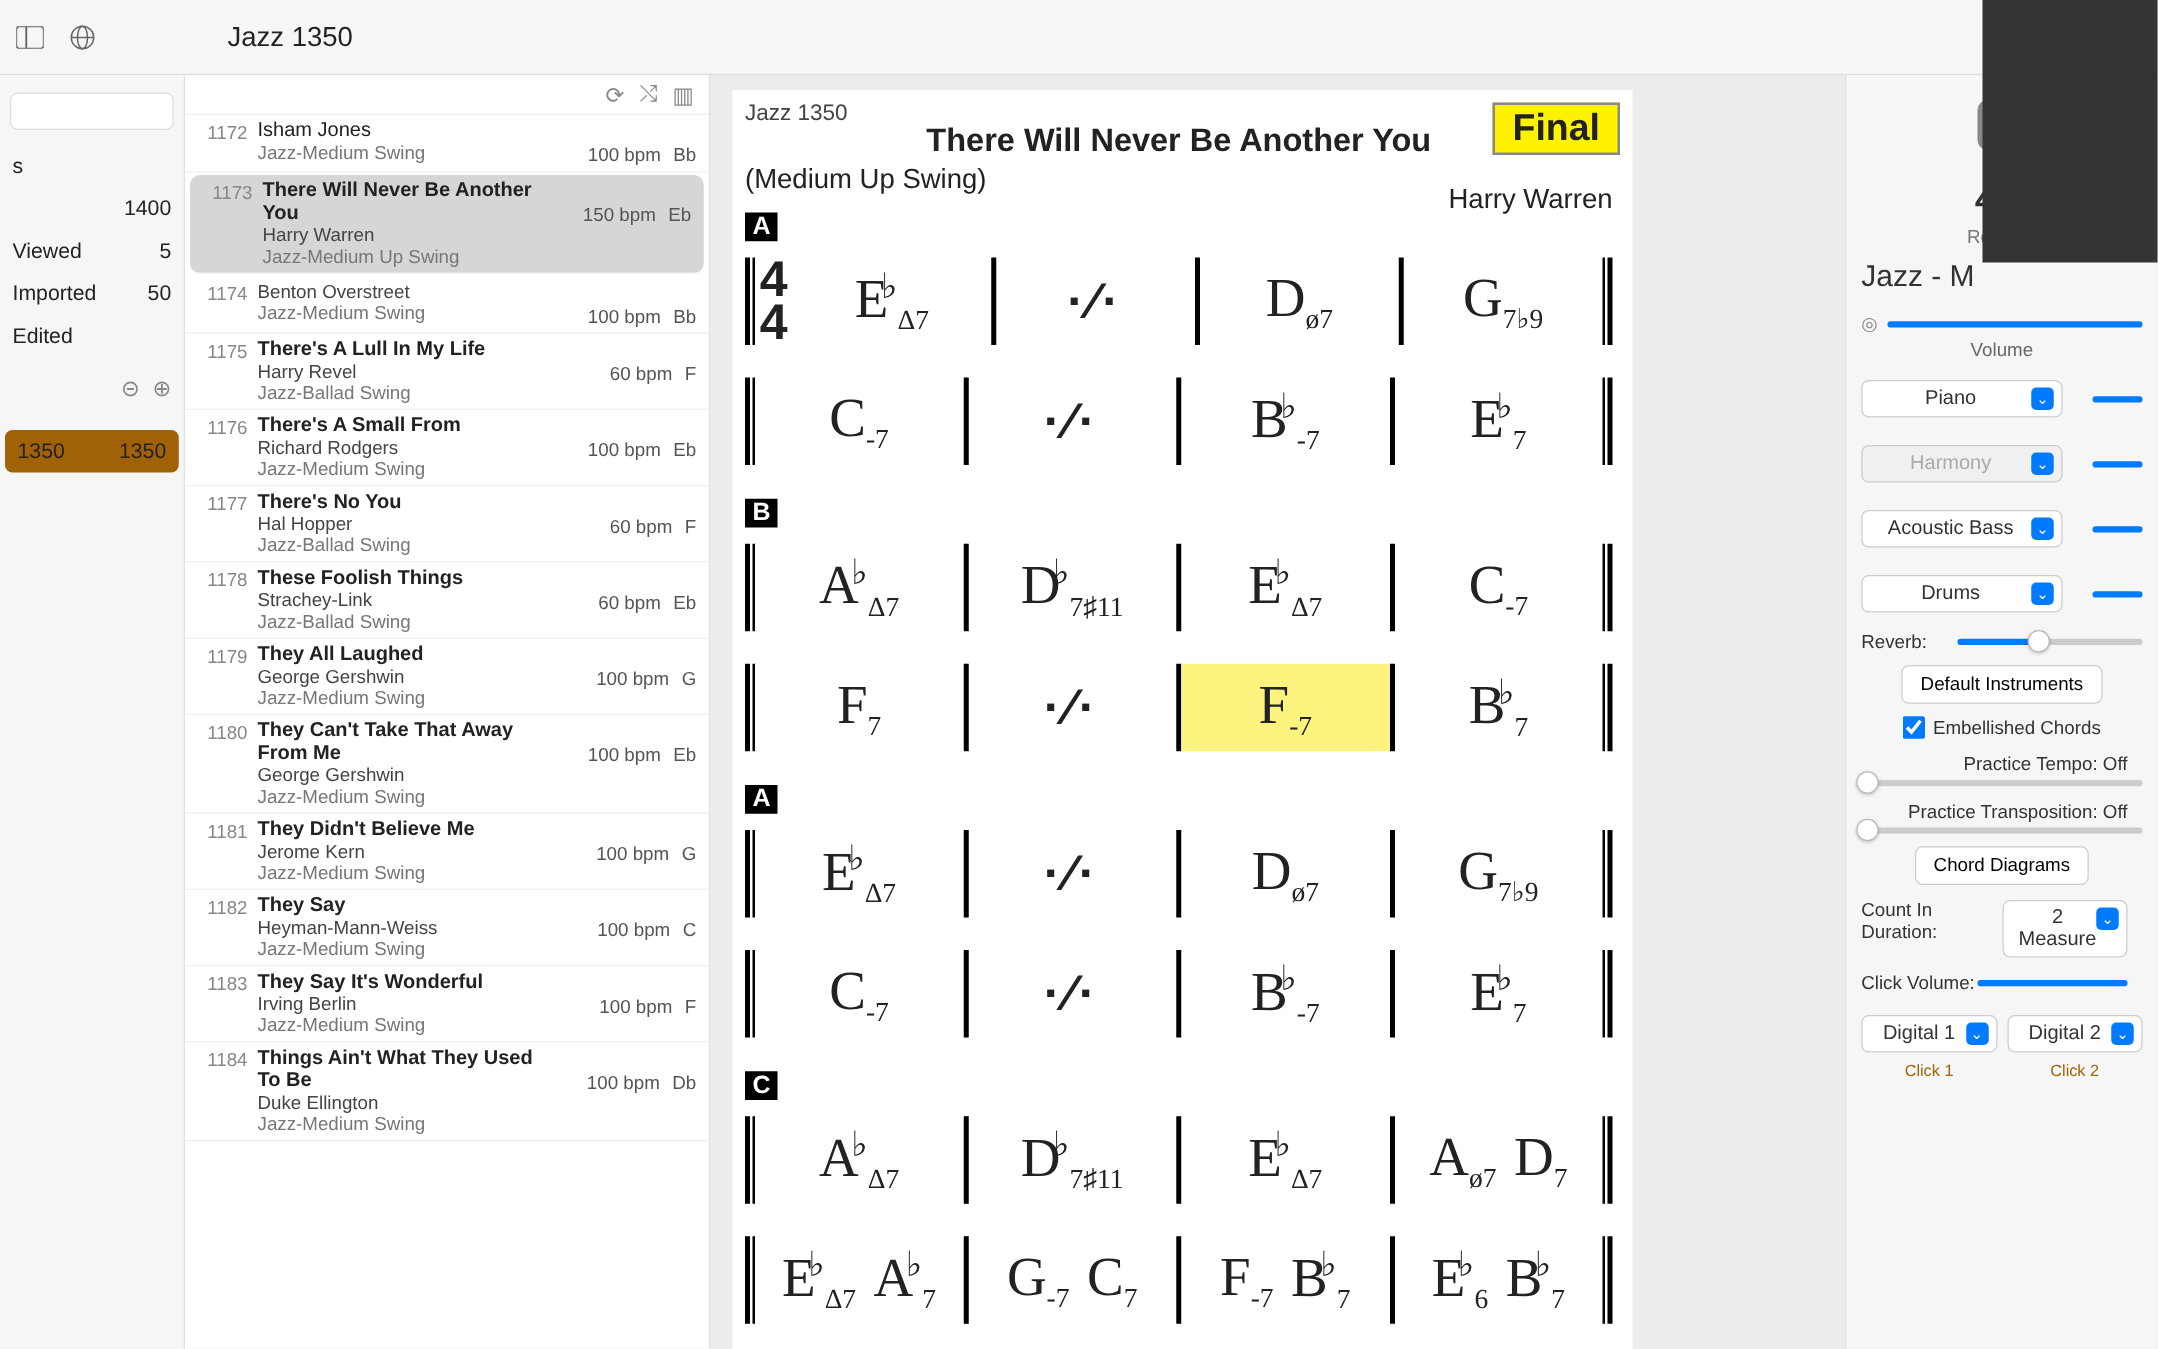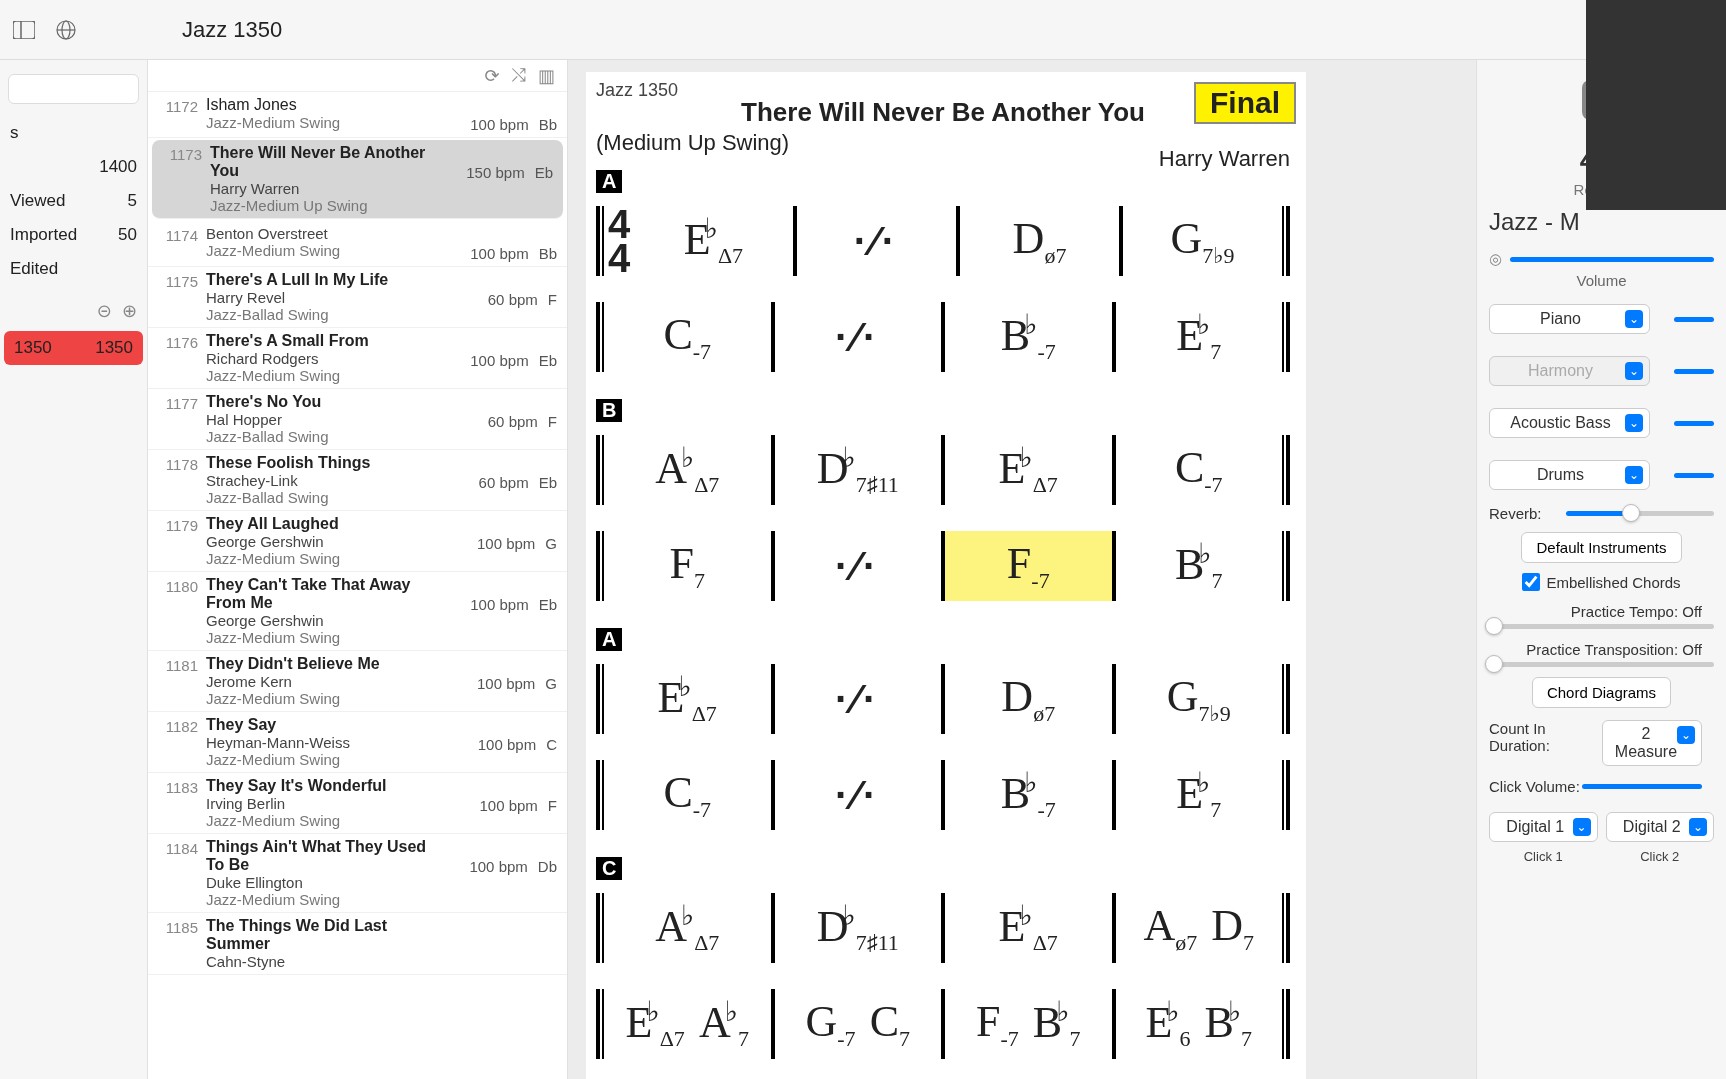--- a/index.html
+++ b/index.html
@@ -38,21 +38,21 @@
   font-size: 17px;
 }
 .search {
   margin: 6px 8px 12px 8px;
   height: 30px;
   background: #fff;
   border: 1px solid #ddd;
   border-radius: 6px;
 }
 .lcrow { display:flex; justify-content:space-between; padding: 7px 10px; }
-.lcrow.sel { background: #ef4444; border-radius: 6px; margin: 3px 4px; }
+.lcrow.sel { background: #a16207; border-radius: 6px; margin: 16px 4px; }
 .lcicons { display:flex; justify-content:flex-end; gap:10px; padding: 14px 10px 6px 10px; color:#888; font-size:18px;}
 .songcol {
   width: 420px;
   background: #fff;
   border-right: 1px solid #e0e0e0;
   display:flex; flex-direction:column;
 }
 .songtools {
   height: 32px;
   display:flex; justify-content:flex-end; align-items:center;
@@ -144,21 +144,21 @@
 }
 .instsel.dis { color:#aaa; background:#f0f0f0;}
 .instsel .chev { position:absolute;right:6px;top:5px;width:18px;height:18px;background:#007aff;border-radius:4px;color:#fff;font-size:12px;display:flex;align-items:center;justify-content:center;}
 .rightrow { display:flex; align-items:center; gap:24px; margin:8px 0;}
 .btn { background:#fff;border:1px solid #ccc;border-radius:6px;padding:6px 14px;font-size:15px;display:block;margin:10px auto;}
 .chk { display:flex;align-items:center;justify-content:center;gap:6px;margin:8px 0;}
 .chk input { accent-color:#007aff;width:18px;height:18px;}
 .lblrow { display:flex;justify-content:space-between;margin:12px 12px 4px 0;font-size:15px;}
 .twosel { display:flex;gap:8px;margin-top:10px;}
 .twosel .instsel { flex:1; padding-left:4px; padding-right:20px;}
-.clicklbls { display:flex; gap:8px; font-size:13px;color:#404040;}
+.clicklbls { display:flex; gap:8px; font-size:13px;color:#a16207;}
 .clicklbls div { flex:1;text-align:center;}
 .webcam { position:absolute; top:0; right:0; width:140px; height:210px; background:#333;}
 </style>
 </head>
 <body>
 
 <div class="topbar">
   <div class="icon-btn">
     <svg width="22" height="18" viewBox="0 0 22 18">
         <rect x="0" y="0" width="22" height="18" fill="none" stroke="#666" stroke-width="1.5" rx="3"></rect>
@@ -391,34 +391,20 @@
             <div class="c">Duke Ellington</div>
             <div class="s">Jazz-Medium Swing</div>
           </div>
     <div class="meta">
             <div class="row">
               <span>100 bpm</span>
               <span>Db</span>
             </div>
           </div>
         </div>
-        <div class="song">
-          <div class="num">1185</div>
-          <div class="body">
-            <div class="t">The Things We Did Last Summer</div>
-            <div class="c">Cahn-Styne</div>
-            <div class="s"></div>
-          </div>
-    <div class="meta">
-            <div class="row">
-              <span></span>
-              <span></span>
-            </div>
-          </div>
-        </div>
       </div>
   </div>
 
   <div class="chartcol">
     <div class="sheet">
       <div class="collection">Jazz 1350</div>
       <div class="songtitle">There Will Never Be Another You</div>
       <div class="badge">Final</div>
       <div class="sub">(Medium Up Swing)</div>
       <div class="composer">Harry Warren</div>

